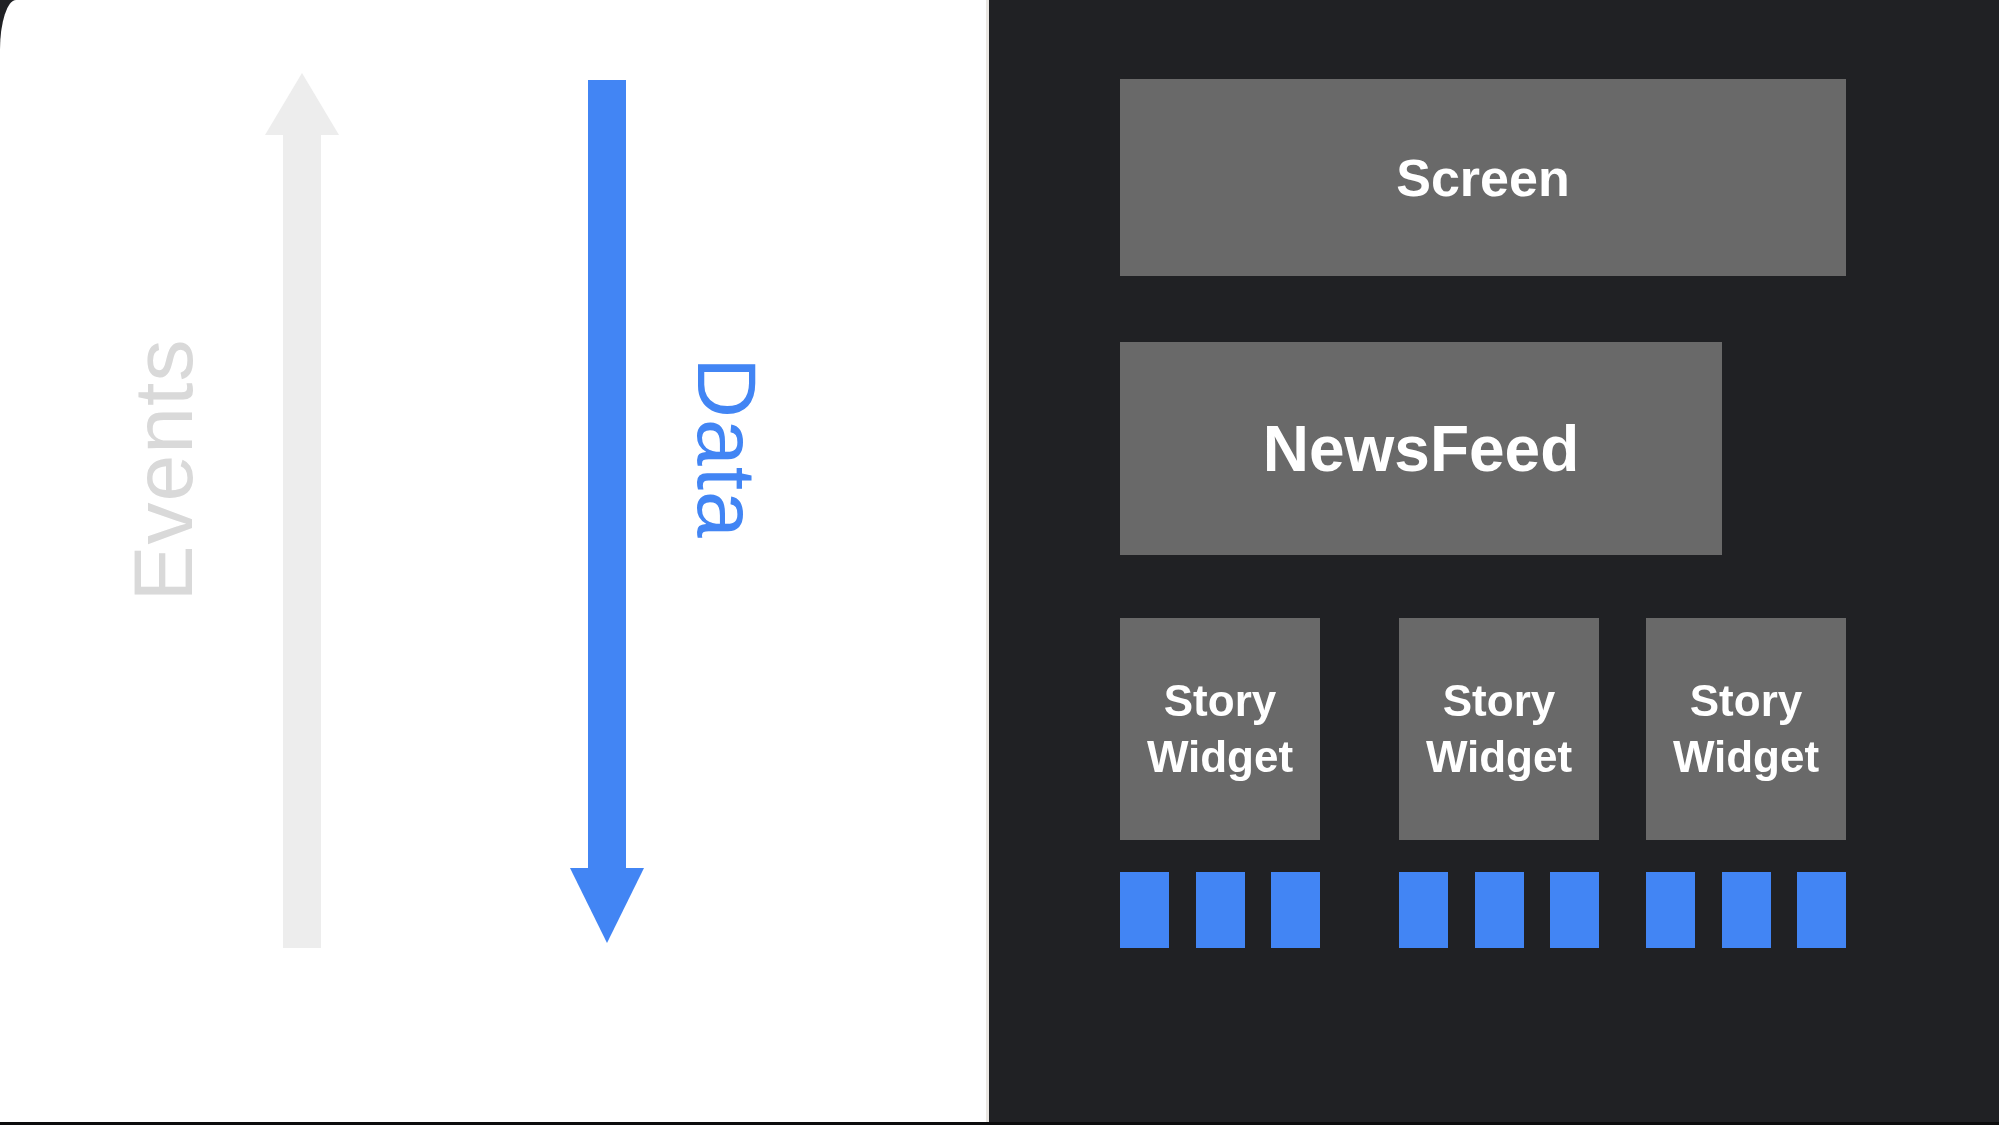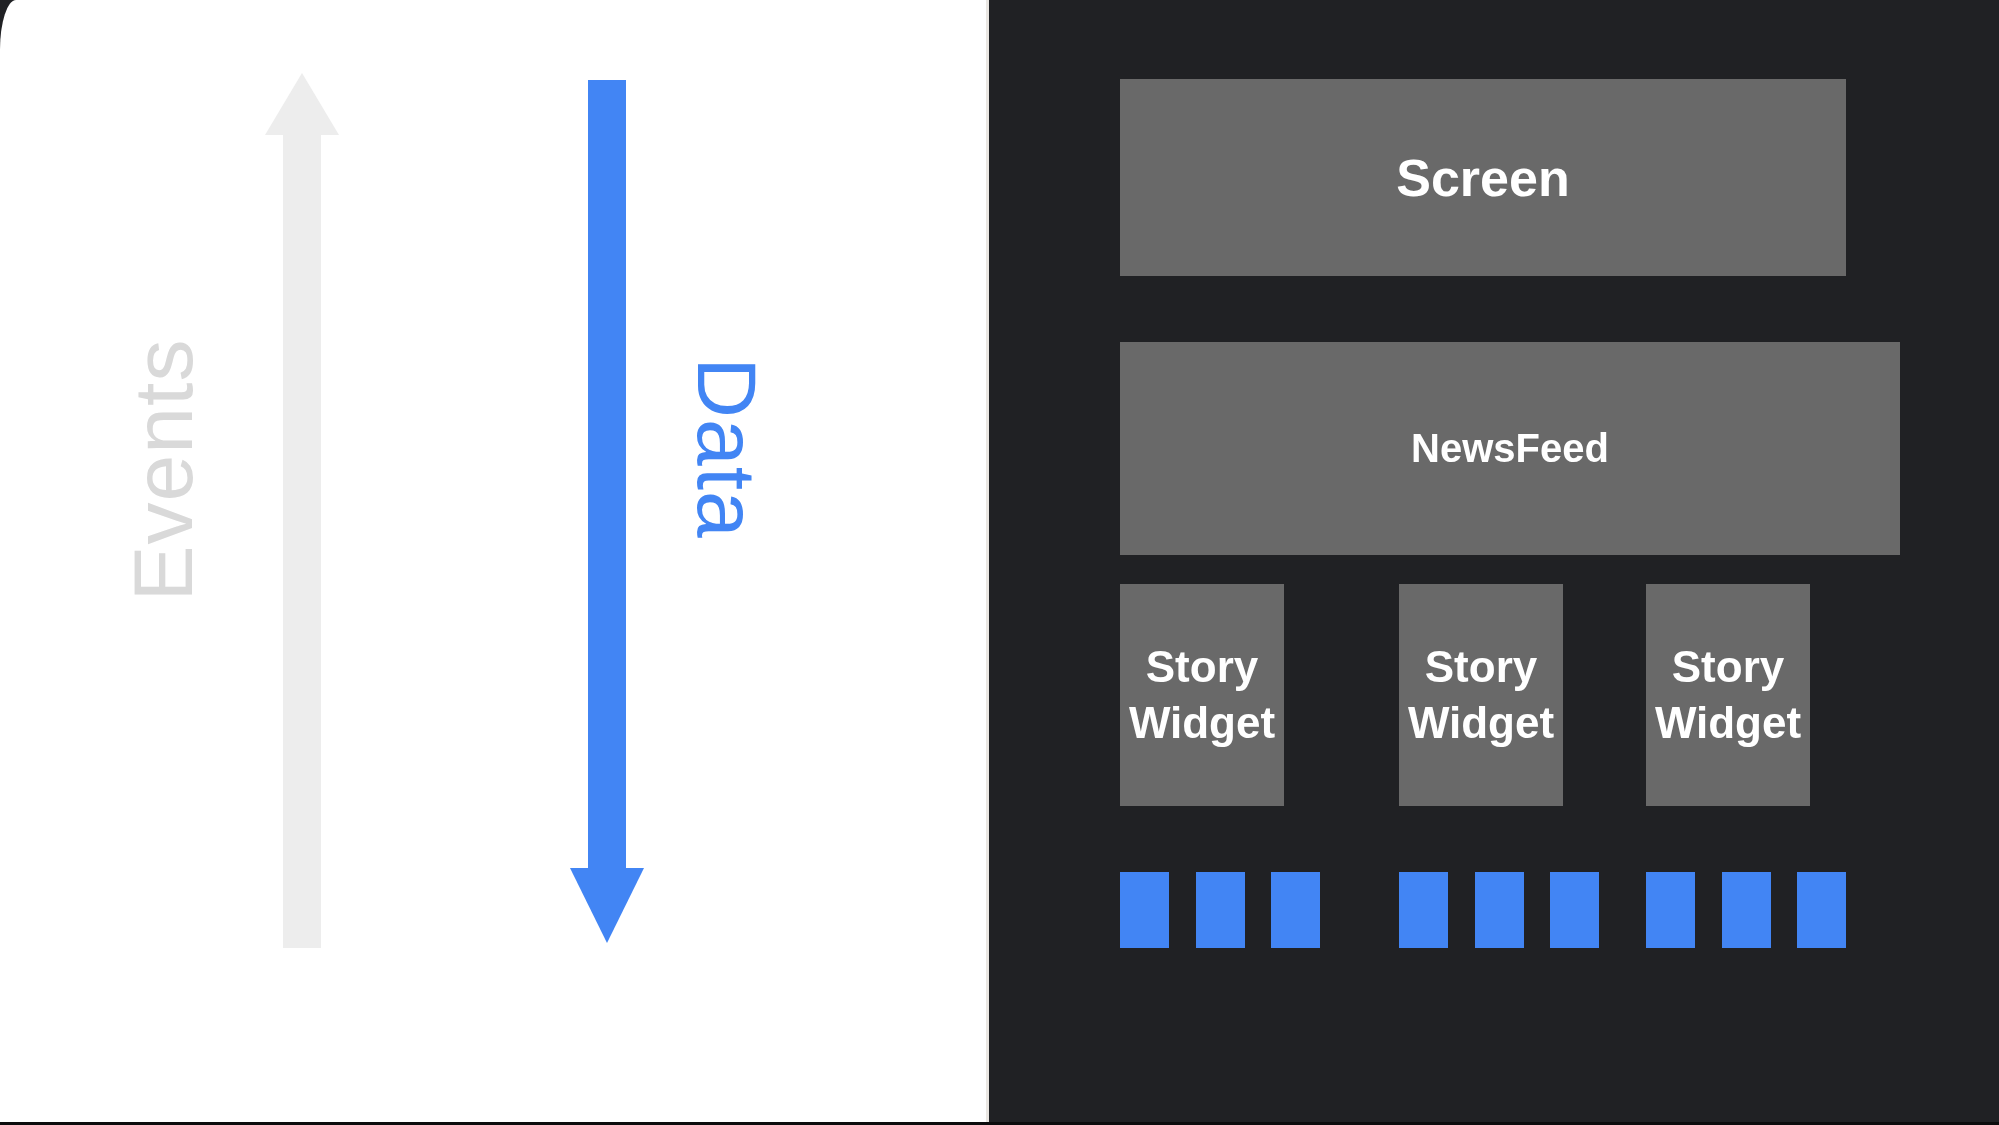--- a/index.html
+++ b/index.html
@@ -53,22 +53,22 @@
   }
 
   
   .widget-panel{position:absolute;left:989px;top:0;width:1010px;height:1125px;background:var(--panel-bg);}
 
   .gbox{
     position:absolute;background:var(--box-gray);color:var(--box-text);
     display:flex;align-items:center;justify-content:center;text-align:center;font-weight:bold;
   }
   .screen-box{left:131px;top:79px;width:726px;height:197px;font-size:52px;}
-  .newsfeed-box{left:131px;top:342px;width:780px;height:213px;font-size:40px;}
-  .story-box{top:584px;width:164px;height:222px;font-size:44px;line-height:56px;padding:0 10px;}
+  .newsfeed-box{left:131px;top:342px;width:602px;height:213px;font-size:64px;}
+  .story-box{top:618px;width:200px;height:222px;font-size:44px;line-height:56px;padding:0 10px;}
   .story-1{left:131px;}
   .story-2{left:410px;}
   .story-3{left:657px;}
 
   .square-group{
     position:absolute;top:872px;width:200px;height:76px;
     display:flex;justify-content:space-between;
   }
   .sq-1{left:131px;} .sq-2{left:410px;} .sq-3{left:657px;}
   .data-square{width:49px;height:76px;background:var(--accent-blue);}

